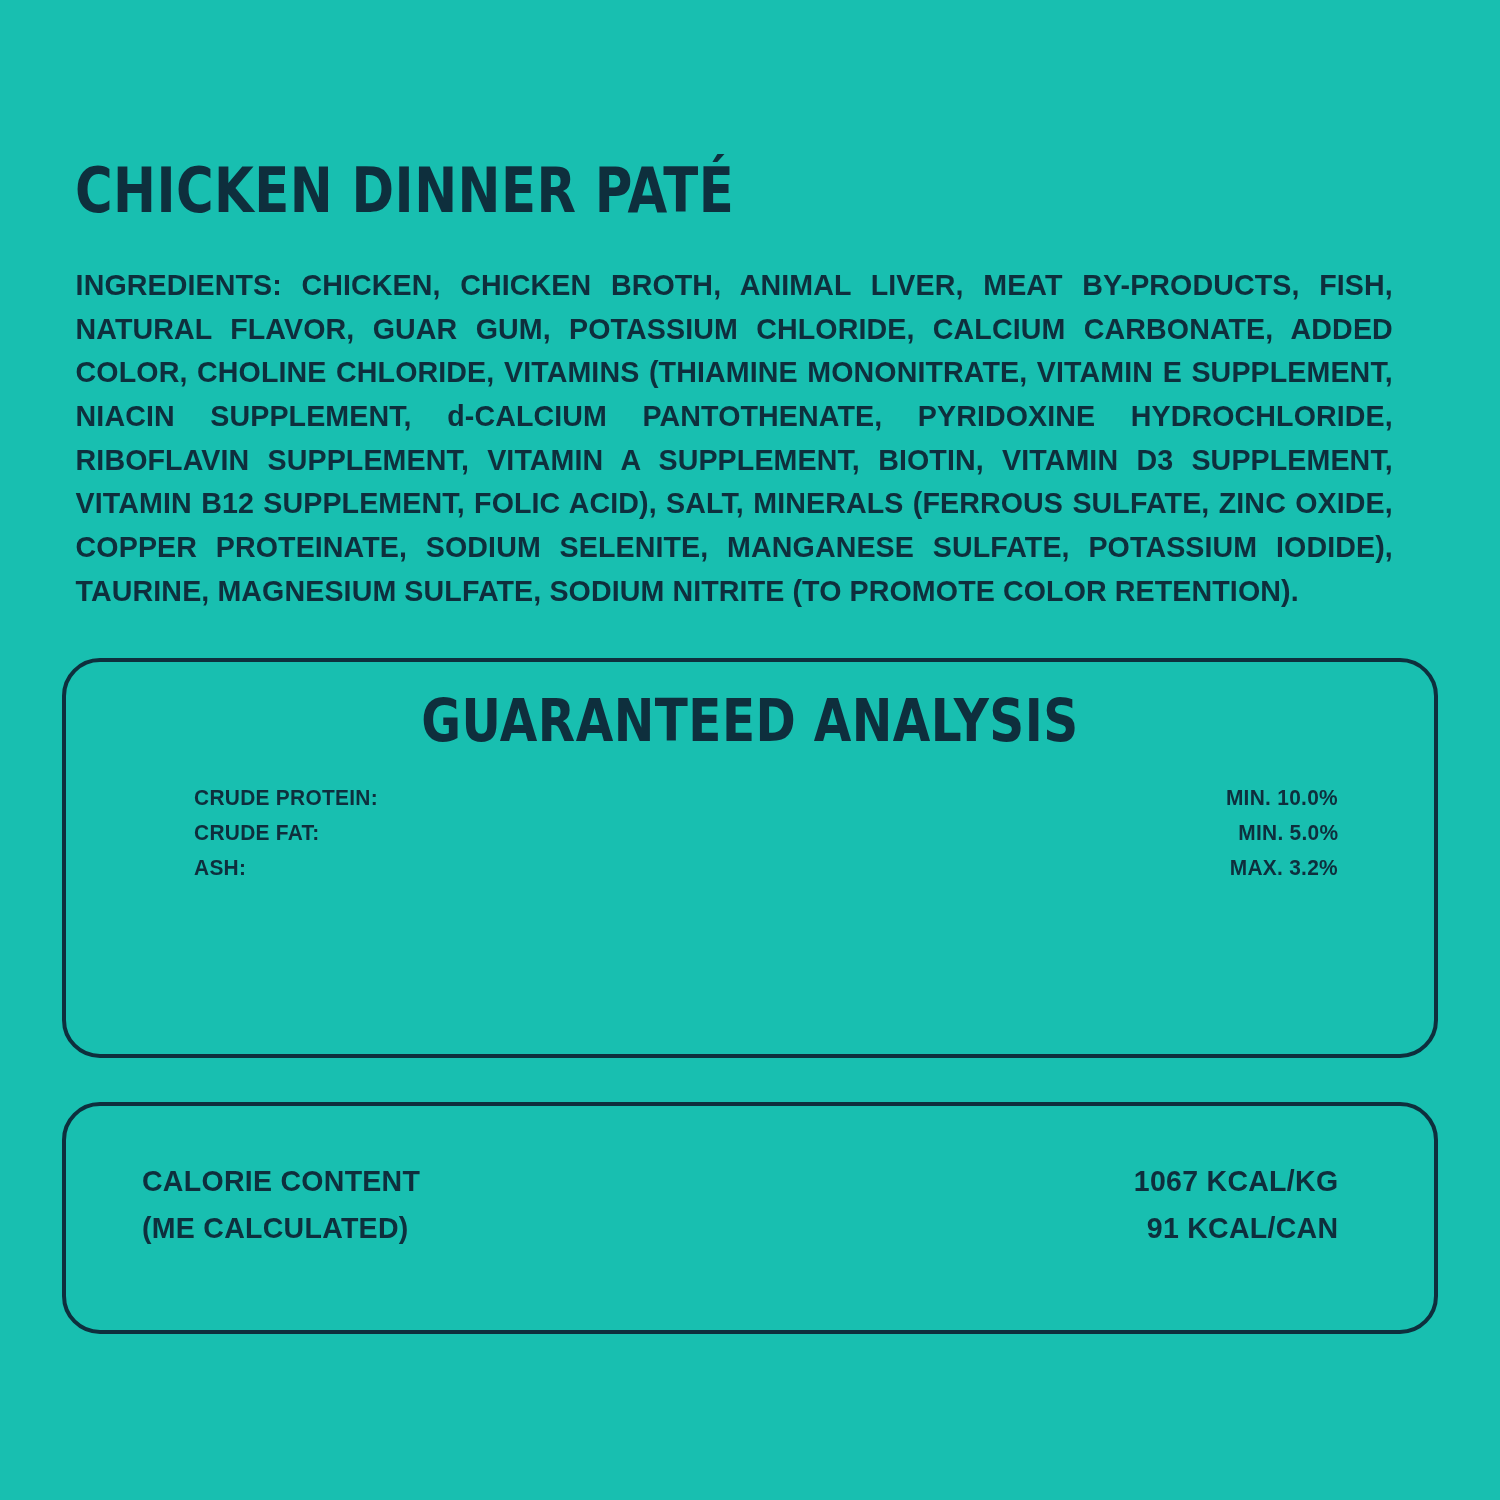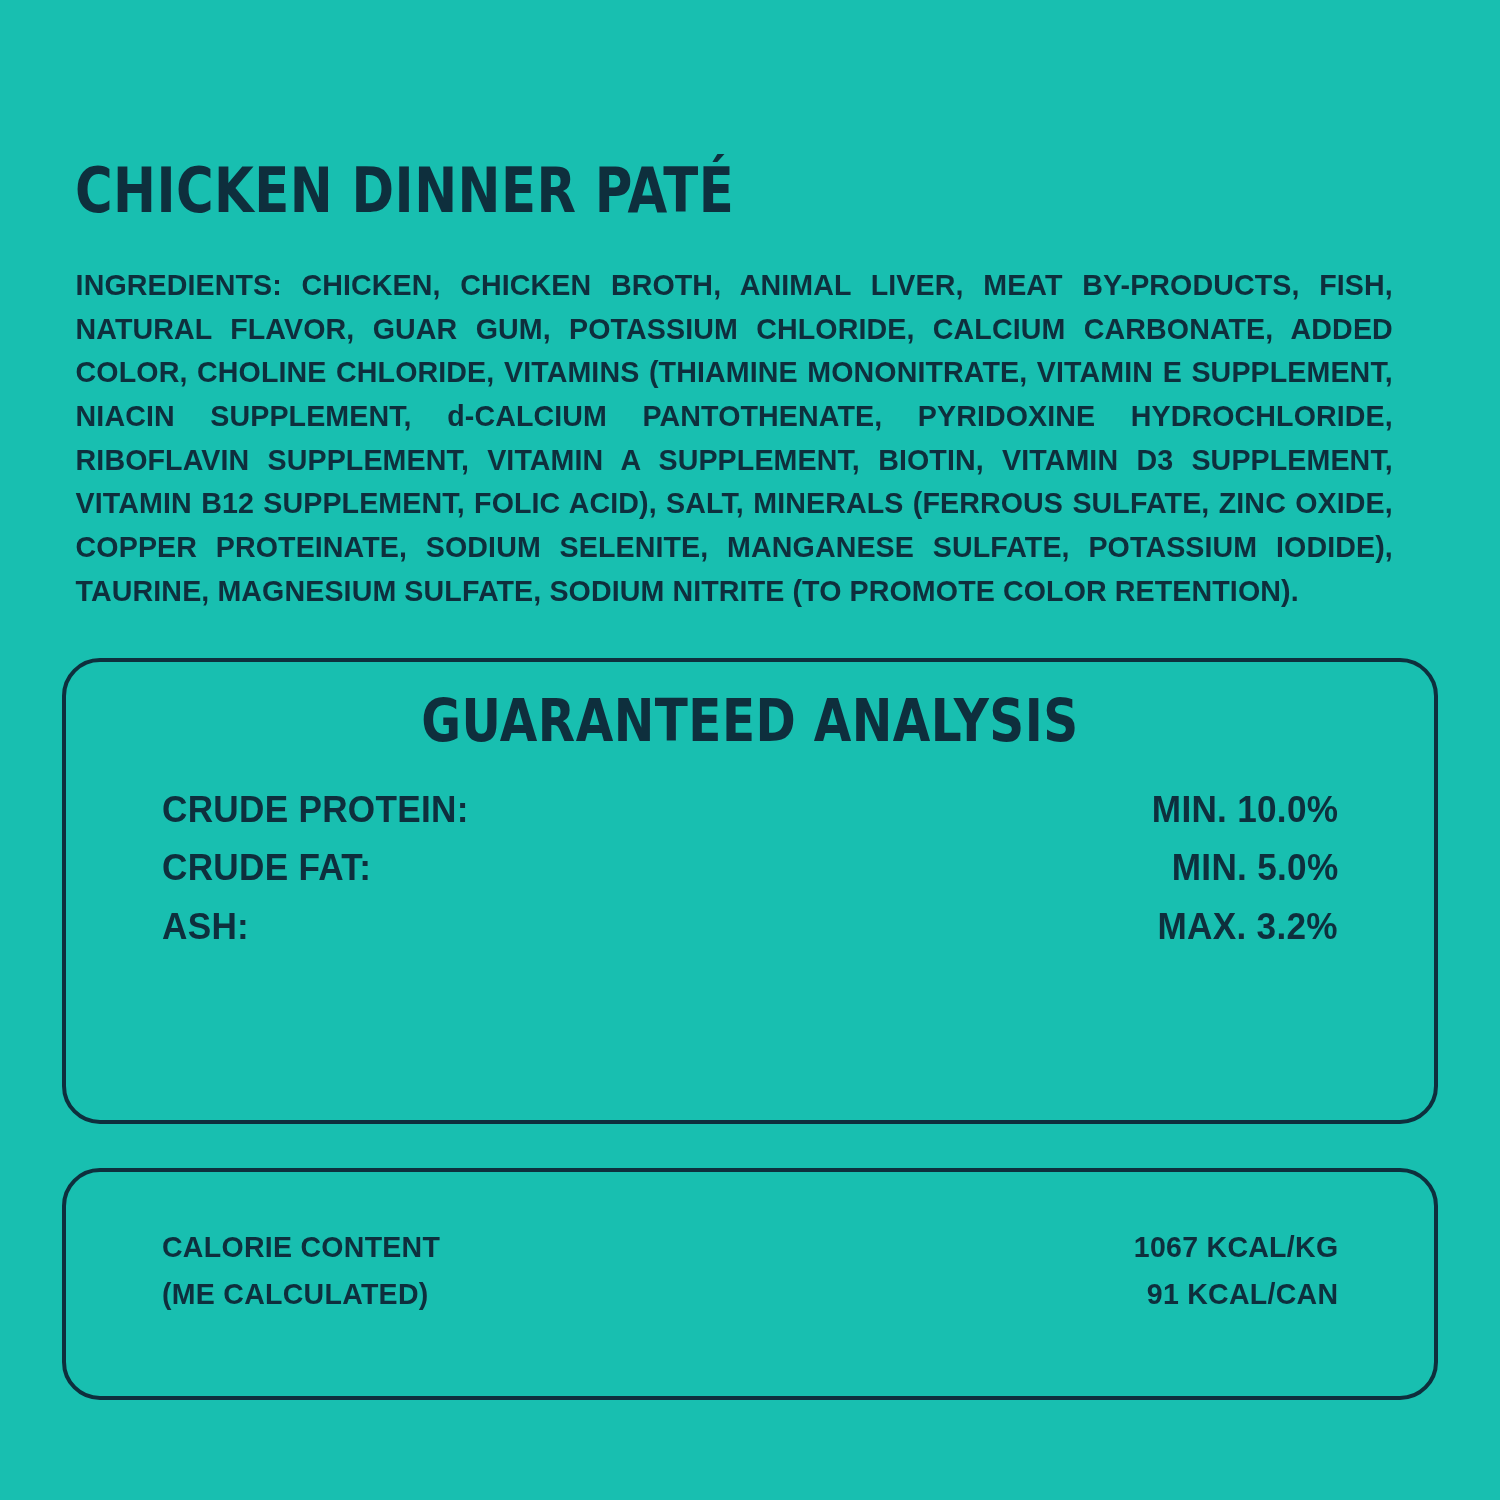--- a/index.html
+++ b/index.html
@@ -49,58 +49,59 @@
     hyphens: auto;
   }
   .panel {
     border: 4px solid #0e2f3d;
     border-radius: 38px;
     box-sizing: border-box;
   }
   .panel-ga {
     margin-top: 46px;
     padding: 26px 74px 34px 74px;
-    height: 466px;
+    height: 400px;
   }
   .ga-title {
     text-align: center;
     font-family: "DejaVu Sans Condensed", "Liberation Sans Narrow", "Liberation Sans", sans-serif;
     font-size: 58px;
     font-weight: 700;
     letter-spacing: 0.5px;
     line-height: 1.15;
     transform: scaleX(0.93);
     color: #0e2f3d;
     margin-bottom: 26px;
   }
   .ga-rows {
     padding: 0 22px 0 22px;
   }
   .ga-row {
     display: flex;
     justify-content: space-between;
     align-items: baseline;
-    font-size: 37px;
+    font-size: 22px;
     font-weight: 600;
     line-height: 1.58;
     letter-spacing: 0.3px;
+    margin-left: 32px;
   }
   .ga-row .label,
   .ga-row .value {
     transform: scaleX(0.95);
     transform-origin: left center;
     white-space: nowrap;
   }
   .ga-row .value {
     transform-origin: right center;
   }
   .panel-cal {
     margin-top: 44px;
     height: 232px;
-    padding: 52px 96px 0 96px;
+    padding: 52px 96px 0 76px;
     display: flex;
     justify-content: space-between;
     align-items: flex-start;
   }
   .cal-left, .cal-right {
     font-size: 30px;
     font-weight: 600;
     line-height: 1.55;
     letter-spacing: 0.3px;
     white-space: nowrap;

